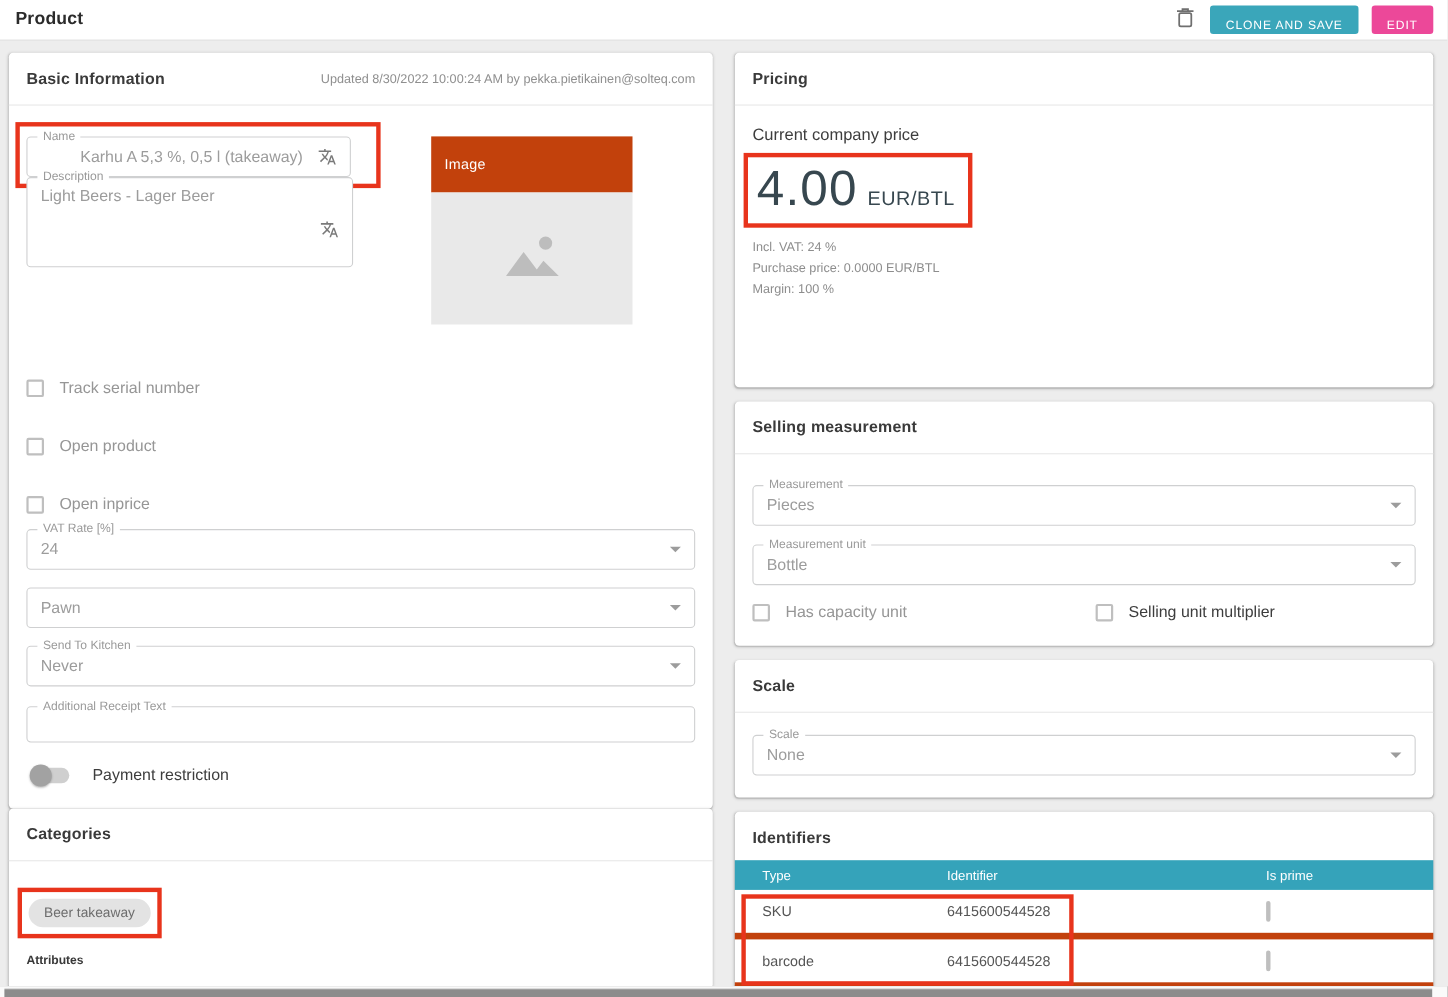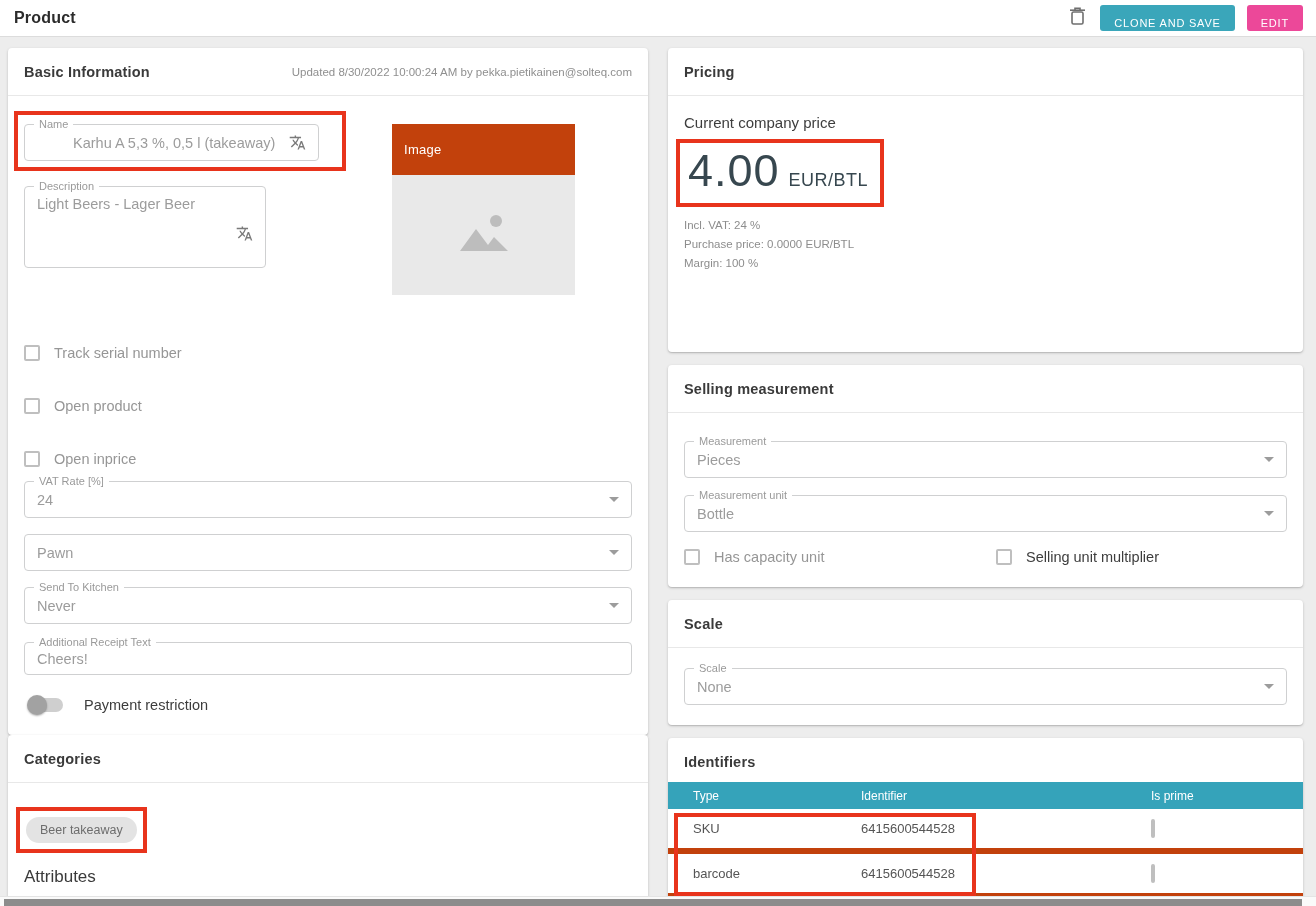--- a/index.html
+++ b/index.html
@@ -31,21 +31,21 @@
     font-size:11px; color:#9a9a9a; white-space:nowrap; }
   .field-value { font-size:14.5px; color:#9c9c9c; flex:1; overflow:hidden; white-space:nowrap; }
   .chevron { width:0; height:0; border-left:5px solid transparent; border-right:5px solid transparent;
     border-top:5px solid #9c9c9c; margin-left:8px; }
   .translate-icon svg { display:block; }
   
   .bi-row { display:flex; margin-top:12px; min-height:162px; }
   .bi-fields { width:312px; }
   .name-ann { border:4px solid #e8341c; padding:9px 6px 6px 6px; margin:-13px -10px -10px -10px; }
   .name-field { width:295px;padding-left:48px; }
-  .desc-field { width:242px; height:82px; align-items:flex-start; padding-top:9px; margin-top:25px; }
+  .desc-field { width:297px; height:82px; align-items:flex-start; padding-top:9px; margin-top:0; }
   .desc-field .translate-icon { position:absolute; right:12px; top:38px; }
   .image-box { width:183px; margin-left:auto; margin-right:57px; }
   .image-box-header { height:51px; background:#c2410c; color:#fff; font-size:13px;
     display:flex; align-items:center; padding-left:12px; letter-spacing:.3px; }
   .image-box-body { height:120px; background:#e9e9e9; display:flex; align-items:center; justify-content:center; }
   .cb-row { display:flex; align-items:center; }
   .cb { width:16px; height:16px; border:2px solid #bfbfbf; border-radius:2px; flex:none; background:#fff; }
   .cb-label { font-size:14.5px; color:#969696; margin-left:14px; }
   .cb-label.dark { color:#3d3d3d; }
   .cb-group { margin-top:50px; }
@@ -56,21 +56,21 @@
   .toggle-row { display:flex; align-items:center; margin-top:8px; padding-bottom:4px; }
   .toggle { position:relative; width:34px; height:20px; margin:0 5px; cursor:pointer; flex:none; }
   .toggle-track { position:absolute; left:0; top:3px; width:34px; height:14px; border-radius:7px; background:#cfcfcf; }
   .toggle-knob { position:absolute; left:-2px; top:0; width:20px; height:20px; border-radius:50%;
     background:#a2a2a2; box-shadow:0 1px 2px rgba(0,0,0,.3); }
   .toggle-label { font-size:14.5px; color:#3d3d3d; margin-left:16px; }
   
   .chip-wrap { display:inline-block; border:4px solid #e8341c; padding:6px; margin:2px 0 2px -8px; }
   .chip { display:inline-block; background:#e3e3e3; border-radius:14px; padding:6px 14px;
     font-size:12.5px; color:#6d6d6d; }
-  .attributes-title { font-size:17px; color:#3a3a3a; font-weight:400; margin-top:12px; }
+  .attributes-title { font-size:11px; color:#3a3a3a; font-weight:700; margin-top:12px; }
   
   .current-price-label { font-size:15px; color:#3d3d3d; margin-top:2px; }
   .price-ann { display:inline-block; border:4px solid #e8341c; padding:2px 12px 6px 8px; margin:8px 0 0 -8px; }
   .price-line { display:flex; align-items:baseline; }
   .price-value { font-size:45px; font-weight:300; color:#37474f; letter-spacing:1px; }
   .price-unit { font-size:18px; color:#37474f; margin-left:9px; letter-spacing:.5px; }
   .price-details { margin-top:12px; padding-bottom:60px; }
   .price-details div { font-size:11.5px; color:#8d8d8d; margin-bottom:7px; }
   
   .sm-fields { margin-top:12px; }
@@ -183,21 +183,20 @@
             <span class="field-value">Pawn</span>
             <span class="chevron"></span>
           </div>
           <div class="field" style="margin-bottom:18px;">
             <span class="float-label">Send To Kitchen</span>
             <span class="field-value">Never</span>
             <span class="chevron"></span>
           </div>
           <div class="field receipt-field" style="margin-bottom:20px;">
             <span class="float-label">Additional Receipt Text</span>
-            <span class="field-value">Cheers!</span>
           </div>
         </div>
 
         <div class="toggle-row">
           <span class="toggle">
             <span class="toggle-track"></span>
             <span class="toggle-knob"></span>
           </span>
           <span class="toggle-label">Payment restriction</span>
         </div>

